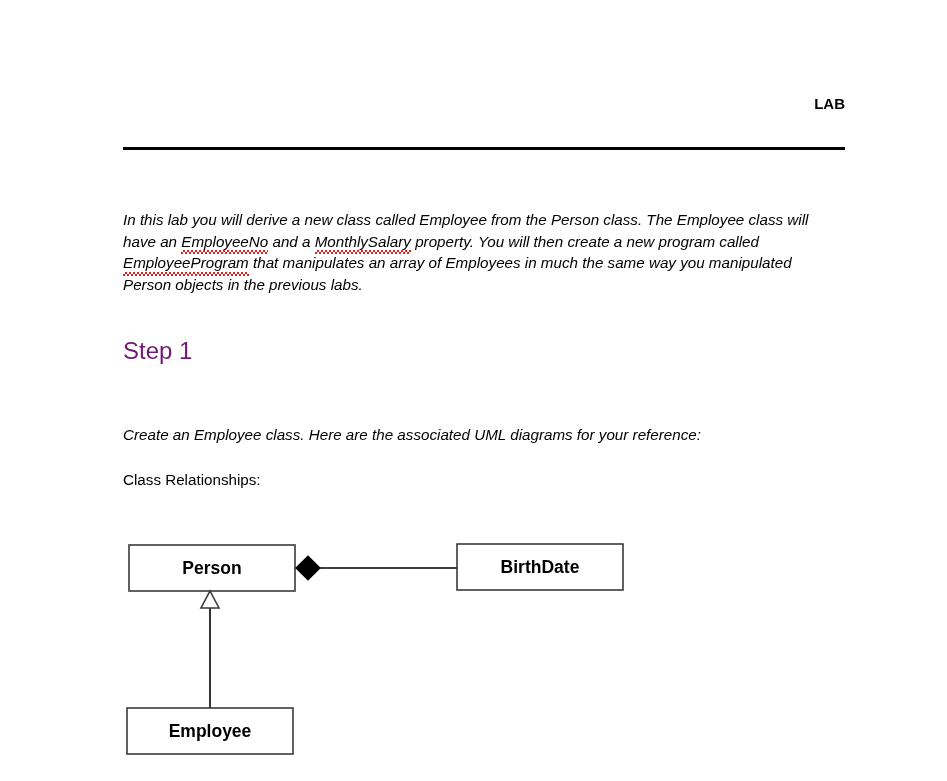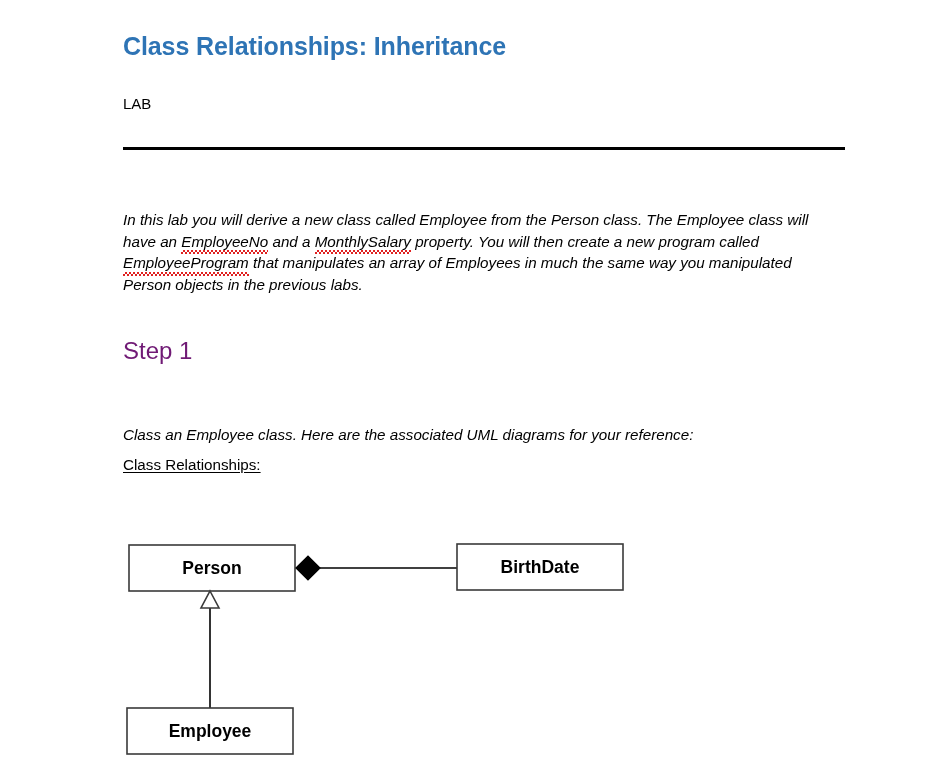--- a/index.html
+++ b/index.html
@@ -34,23 +34,23 @@
     color: #2e74b5;
     white-space: nowrap;
   }
 
   
   .lab-label {
     position: absolute;
     left: 123px;
     top: 95px;
     width: 722px;
-    text-align: left;
+    text-align: right;
     font-size: 15px;
-    font-weight: normal;
+    font-weight: bold;
     color: #000000;
   }
 
   
   .hrule {
     position: absolute;
     left: 123px;
     top: 147px;
     width: 722px;
     height: 3px;
@@ -105,24 +105,23 @@
     font-size: 24px;
     font-weight: 400;
     color: #701a75;
     white-space: nowrap;
   }
 
   
   .sub-label {
     position: absolute;
     left: 123px;
-    top: 456px;
+    top: 471px;
     font-size: 15.2px;
     color: #000000;
-    text-decoration: underline;
     text-underline-offset: 2px;
   }
 
   
   .uml {
     position: absolute;
     left: 120px;
     top: 535px;
     width: 520px;
     height: 230px;
@@ -135,31 +134,30 @@
     font-size: 17.5px;
     font-weight: bold;
     fill: #000000;
   }
 </style>
 </head>
 <body>
 
 <div class="page">
 
-  <div class="doc-title">Class Relationships: Inheritance</div>
 
   <div class="lab-label">LAB</div>
 
   <div class="hrule"></div>
 
   <p class="para para-intro"><span>In this lab you will derive a new class called Employee from the Person class.  The Employee class will have an </span><span class="misspell">EmployeeNo</span><span> and a </span><span class="misspell">MonthlySalary</span><span> property.   You will then create a new program called </span><span class="misspell">EmployeeProgram</span><span> that manipulates an array of Employees in much the same way you manipulated Person objects in the previous labs.</span></p>
 
   <div class="step-heading">Step 1</div>
 
-  <p class="para para-create">Class an Employee class.  Here are the associated UML diagrams for your reference:</p>
+  <p class="para para-create">Create an Employee class.  Here are the associated UML diagrams for your reference:</p>
 
   <div class="sub-label">Class Relationships:</div>
 
   <div class="uml">
     <svg width="520" height="230" viewBox="0 0 520 230" xmlns="http://www.w3.org/2000/svg">
 
       <line x1="200" y1="33" x2="337" y2="33" stroke="#000000" stroke-width="1.6"></line>
 
       <line x1="90" y1="73" x2="90" y2="173" stroke="#000000" stroke-width="1.6"></line>
 

